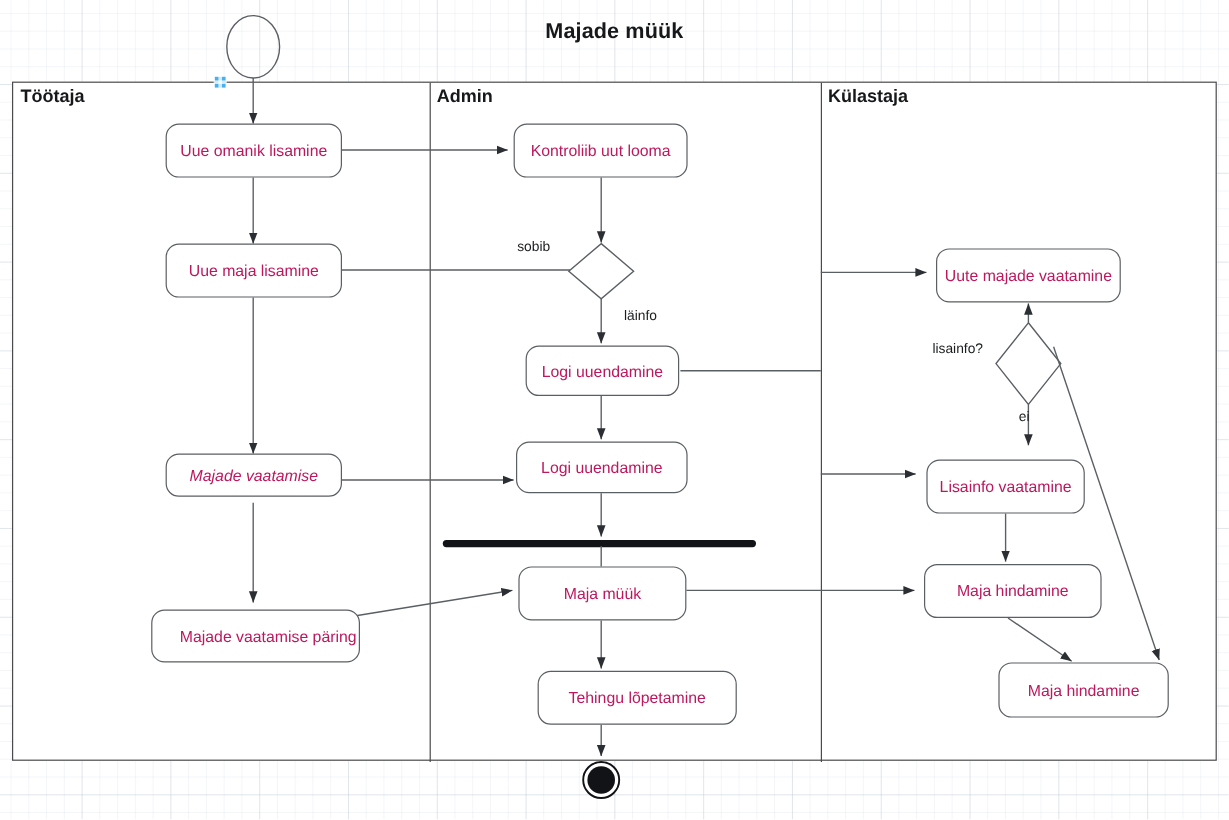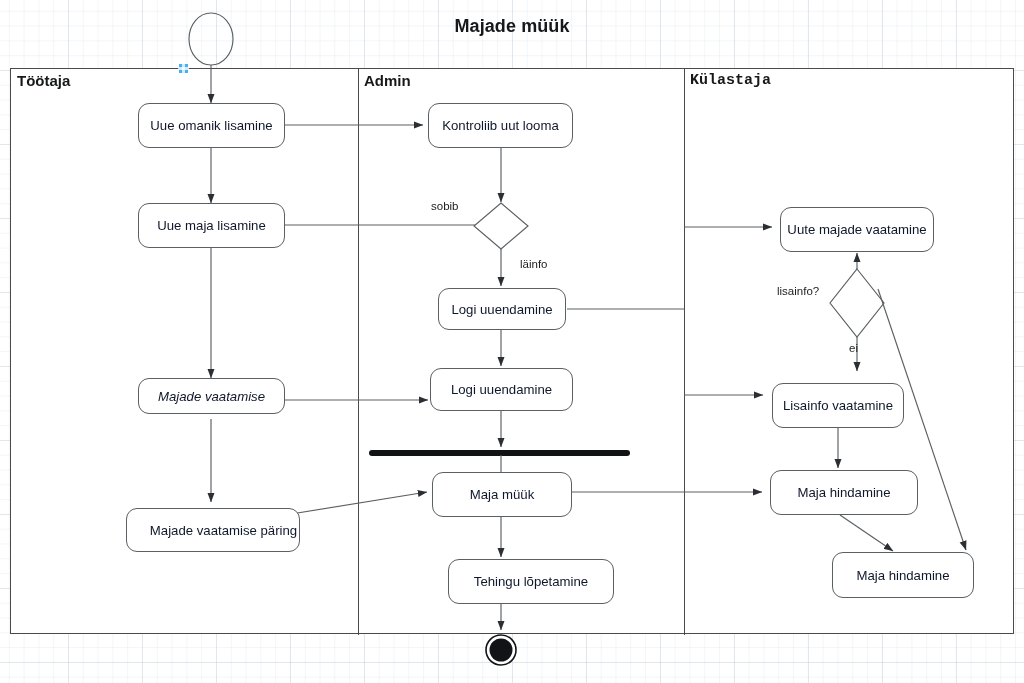--- a/index.html
+++ b/index.html
@@ -49,21 +49,21 @@
   
   #art{position:absolute;left:0;top:0;width:1024px;height:683px;overflow:visible;}
   
   .node{
     position:absolute;
     box-sizing:border-box;
     border:1.1px solid #5a5f63;
     border-radius:11px;
     background:#ffffff;
     display:flex;align-items:center;justify-content:center;
-    font-size:13.2px;color:#0f172a;
+    font-size:13.2px;color:#be185d;
     text-align:center;
     white-space:nowrap;
   }
   
   .elabel{
     position:absolute;
     font-size:11.5px;color:#1b1d1f;
     white-space:nowrap;
     margin-left:13px;
   }
@@ -80,21 +80,21 @@
 
 <div id="canvas">
 
   <div id="title">Majade müük</div>
 
   <div id="lanes">
     <div class="lane-div" style="left:347px;"></div>
     <div class="lane-div" style="left:673px;"></div>
     <div class="lane-title" style="left:6px;">Töötaja</div>
     <div class="lane-title" style="left:353px;">Admin</div>
-    <div class="lane-title" style="left:679px;font-family:Liberation Mono, monospace;">Külastaja</div>
+    <div class="lane-title" style="left:679px;">Külastaja</div>
   </div>
 
   <svg id="art" viewBox="0 0 1024 683">
     <defs>
       <marker id="ah" markerWidth="10" markerHeight="8" refX="9.2" refY="4" orient="auto" markerUnits="userSpaceOnUse">
         <path d="M0,0.4 L9.4,4 L0,7.6 z" fill="#2b2f33"></path>
       </marker>
     </defs>
     <g stroke="#5a5f63" stroke-width="1.15" fill="none">
 

